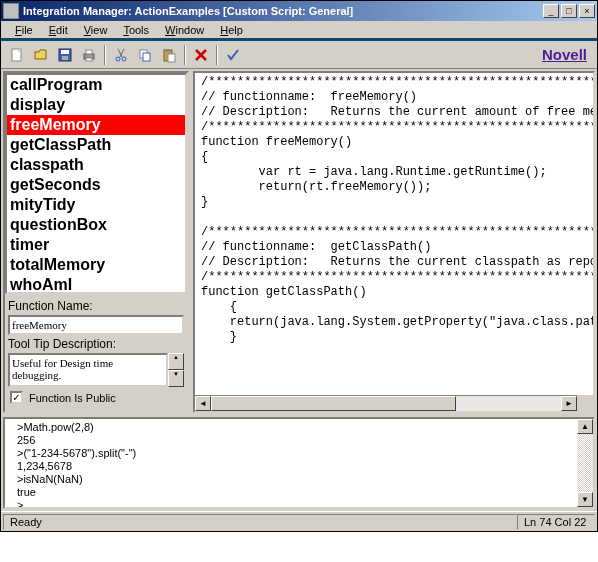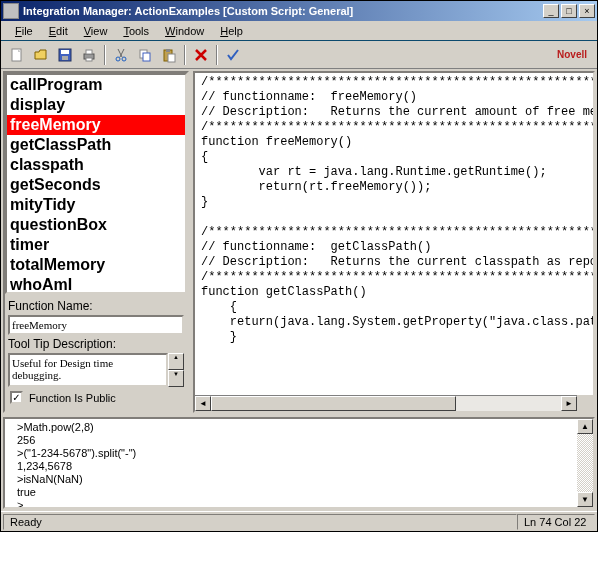--- a/index.html
+++ b/index.html
@@ -3,27 +3,27 @@
 <meta charset="utf-8">
 <style>
 * { box-sizing: border-box; margin: 0; padding: 0; }
 body { font-family: Tahoma, Arial, sans-serif; font-size: 11px; background: #fff; overflow: hidden; }
 .window { width: 598px; height: 532px; border: 1px solid #000; display: flex; flex-direction: column; background: #d4d0c8; }
 .titlebar { height: 20px; background: linear-gradient(to right, #0a246a, #a6caf0); display: flex; align-items: center; padding: 0 2px; }
 .titlebar-icon { width: 16px; height: 16px; background: #c0c0c0; margin-right: 4px; border: 1px solid #888; }
 .titlebar-text { color: #fff; font-weight: bold; font-size: 11px; flex: 1; }
 .win-controls { display: flex; gap: 2px; }
 .win-btn { width: 16px; height: 14px; background: #d4d0c8; border: 1px solid #fff; border-right-color: #404040; border-bottom-color: #404040; font-family: Marlett, Arial; font-size: 9px; text-align: center; line-height: 12px; cursor: pointer; }
-.menubar { height: 20px; background: #d4d0c8; display: flex; align-items: center; padding: 0 6px; border-bottom: 1px solid #0c4a6e; }
+.menubar { height: 20px; background: #d4d0c8; display: flex; align-items: center; padding: 0 6px; border-bottom: 3px solid #0c4a6e; }
 .menu-item { padding: 2px 8px; cursor: pointer; }
 .menu-item u { text-decoration: underline; }
 .toolbar { height: 28px; background: #d4d0c8; display: flex; align-items: center; padding: 0 4px; border-bottom: 1px solid #808080; position: relative; }
 .tool-btn { width: 22px; height: 22px; margin: 0 1px; display: flex; align-items: center; justify-content: center; cursor: pointer; }
 .tool-sep { width: 2px; height: 20px; border-left: 1px solid #808080; border-right: 1px solid #fff; margin: 0 3px; }
-.brand { position: absolute; right: 10px; color: #b91c1c; font-weight: bold; font-size: 10px; font-family: Arial; }
+.brand { position: absolute; right: 10px; color: #4c1d95; font-weight: bold; font-size: 15px; font-family: Arial; text-decoration: underline; }
 .workspace { flex: 1; display: flex; flex-direction: column; min-height: 0; }
 .upper { display: flex; height: 346px; }
 .left-panel { width: 186px; display: flex; flex-direction: column; border: 2px inset #d4d0c8; margin: 2px; }
 .func-list { flex: 1; background: #fff; overflow: hidden; border: 2px inset #d4d0c8; }
 .func-item { padding: 1px 3px; font-family: Arial; font-size: 16px; font-weight: bold; cursor: pointer; }
 .func-item.selected { background: #ff0000; color: #fff; }
 .form-section { background: #d4d0c8; padding: 3px; }
 .form-label { font-size: 12px; padding: 2px 0; }
 .form-input { width: 100%; border: 2px inset #d4d0c8; background: #fff; font-size: 11px; padding: 2px; font-family: Tahoma; }
 .form-textarea-wrap { display: flex; }

